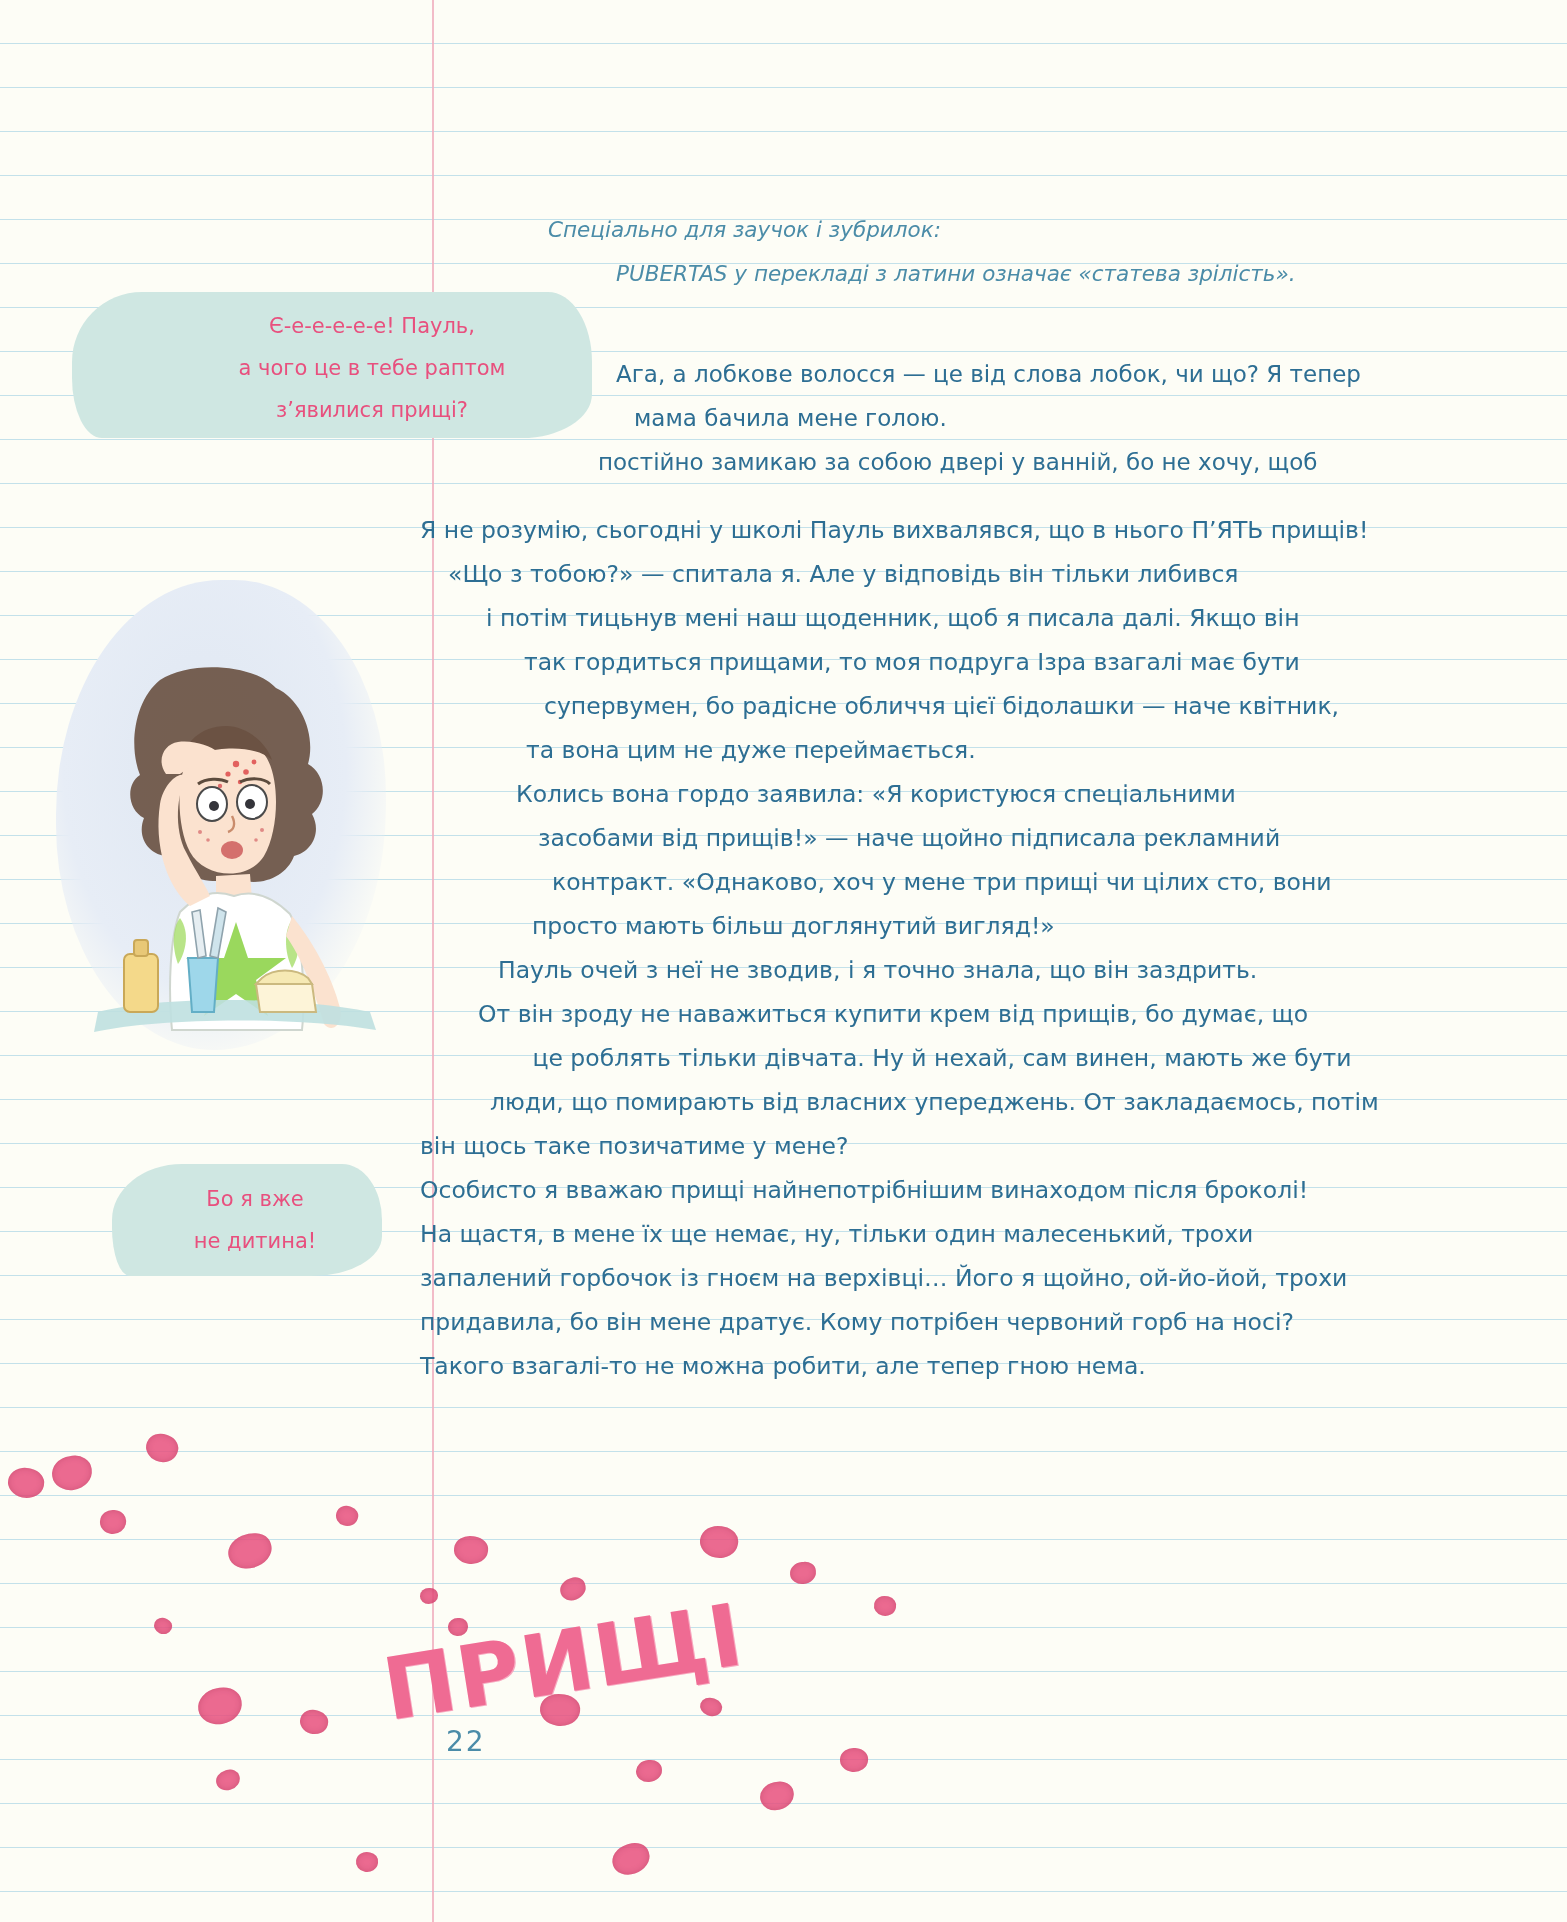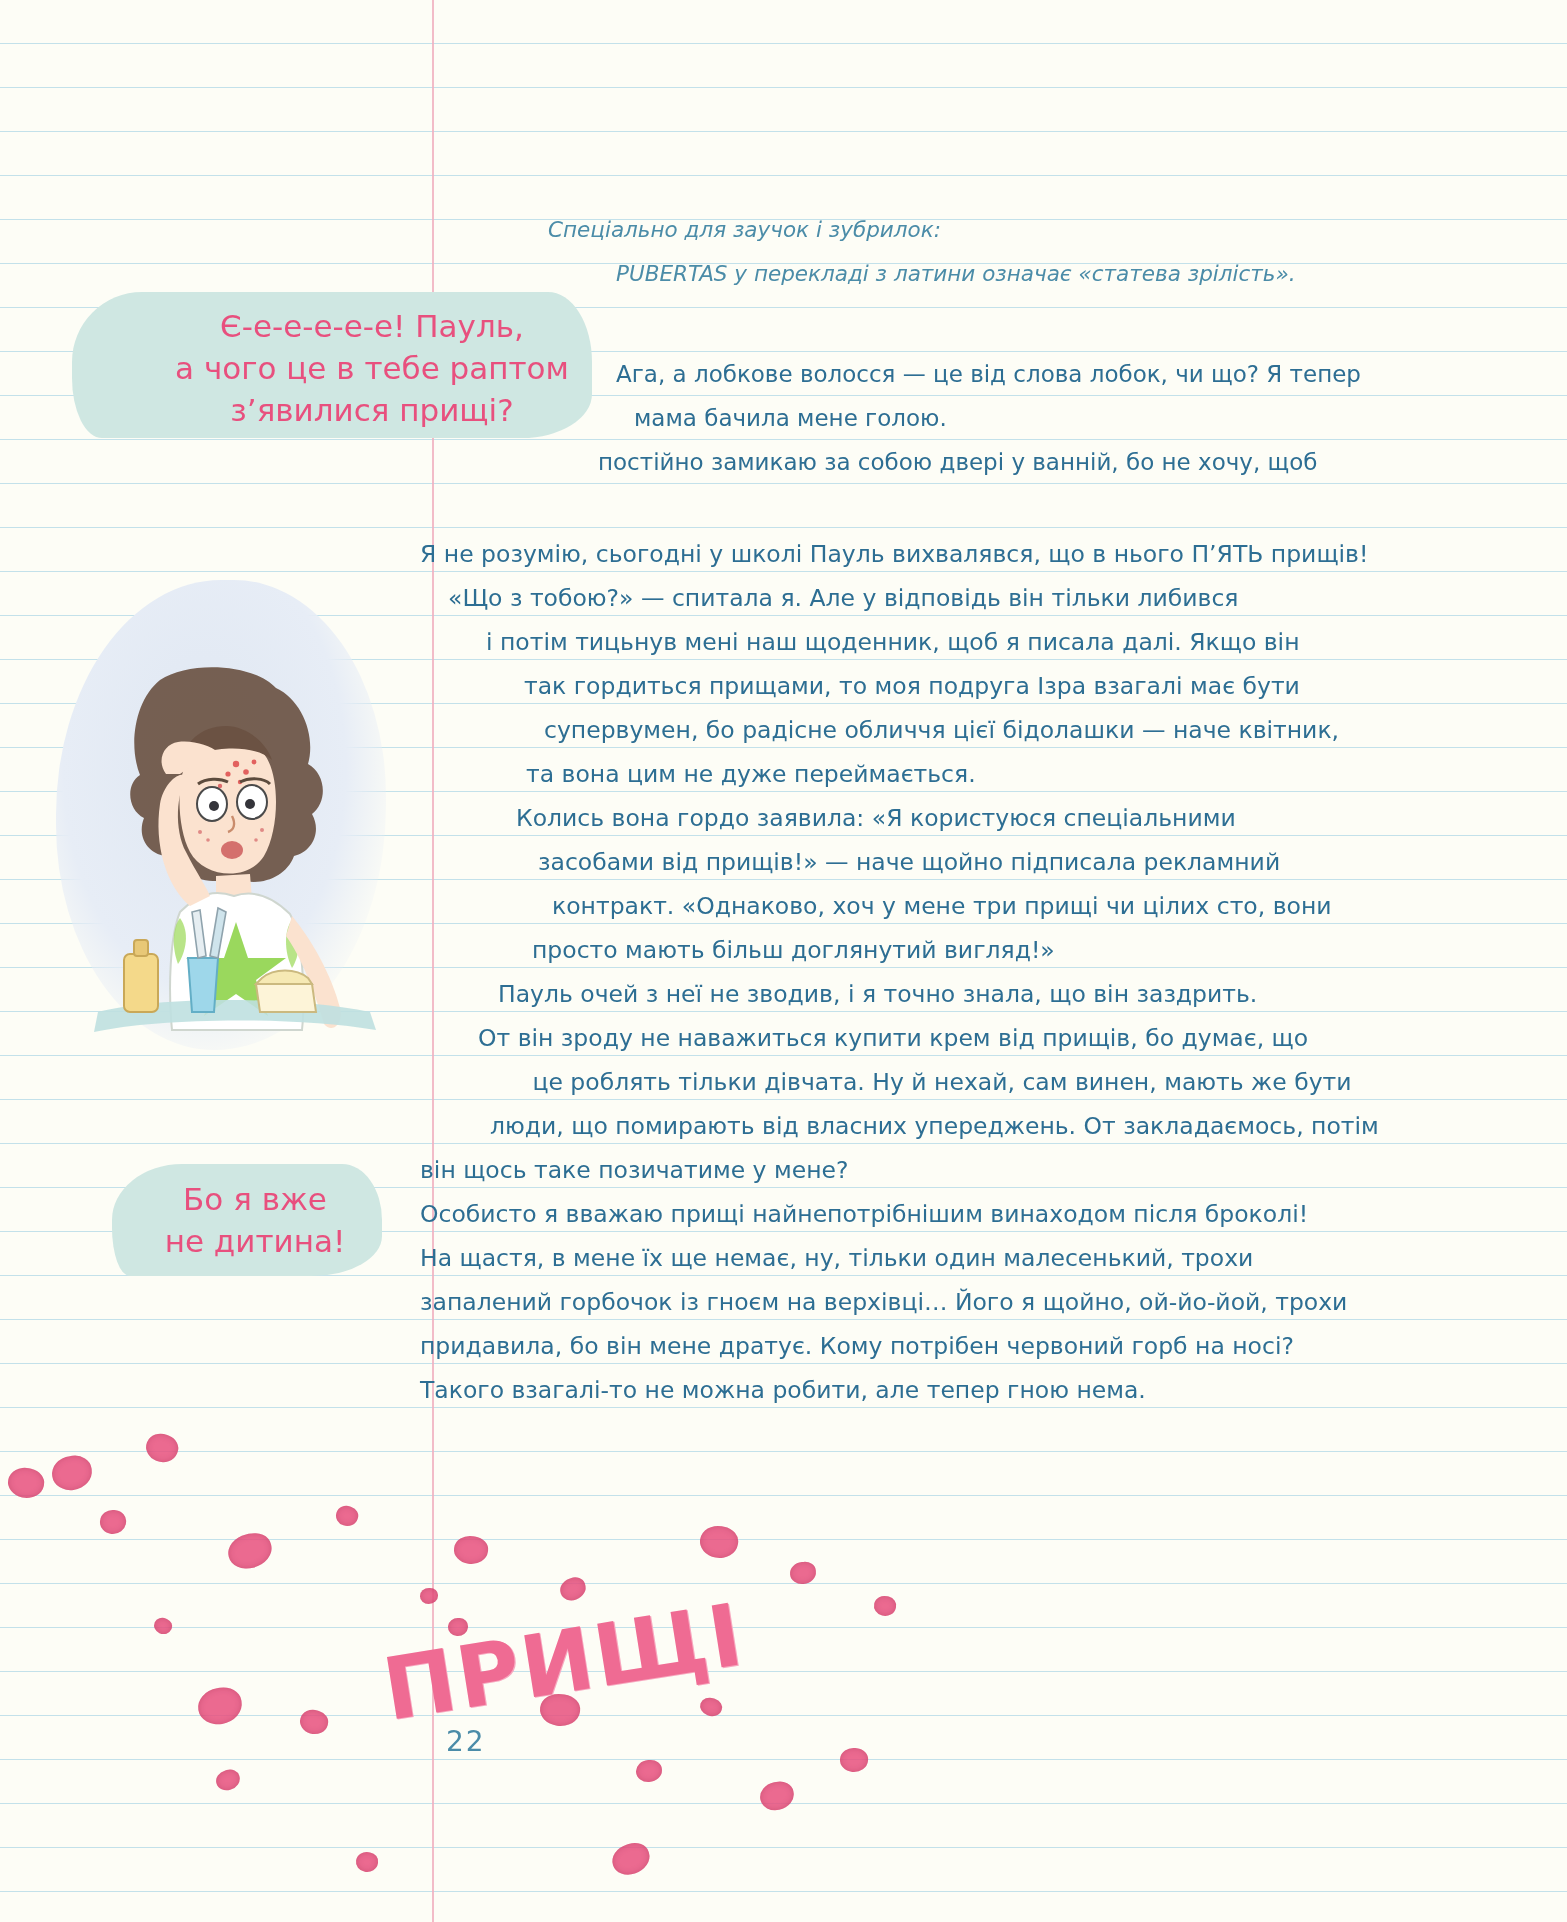--- a/index.html
+++ b/index.html
@@ -57,21 +57,21 @@
   .p-aga {
     left: 616px;
     top: 352px;
     width: 850px;
   }
   .p-aga div:nth-child(2){ padding-left: 18px; }
   .p-aga div:nth-child(3){ padding-left: 0px; margin-left:-18px;}
   .main-body {
     position: absolute;
     left: 420px;
-    top: 532px;
+    top: 508px;
     width: 1000px;
     color: #2d6e93;
     font-size: 23.5px;
     line-height: 44px;
   }
   .main-body div { white-space: nowrap; }
   
   .i0  { padding-left: 0px; }
   .i1  { padding-left: 28px; }
   .i2  { padding-left: 66px; }
@@ -87,21 +87,21 @@
   .i12 { padding-left: 44px; text-align: center; }
   .i13 { padding-left: 70px; }
   .i14 { padding-left: 0px; }
 
   
   .bubble {
     position: absolute;
     background: #cfe7e2;
     color: #e8507e;
     text-align: center;
-    font-size: 31px;
+    font-size: 21px;
     line-height: 42px;
     display: flex;
     align-items: center;
     justify-content: center;
     flex-direction: column;
   }
   .bubble-1 {
     left: 72px;
     top: 292px;
     width: 520px;

